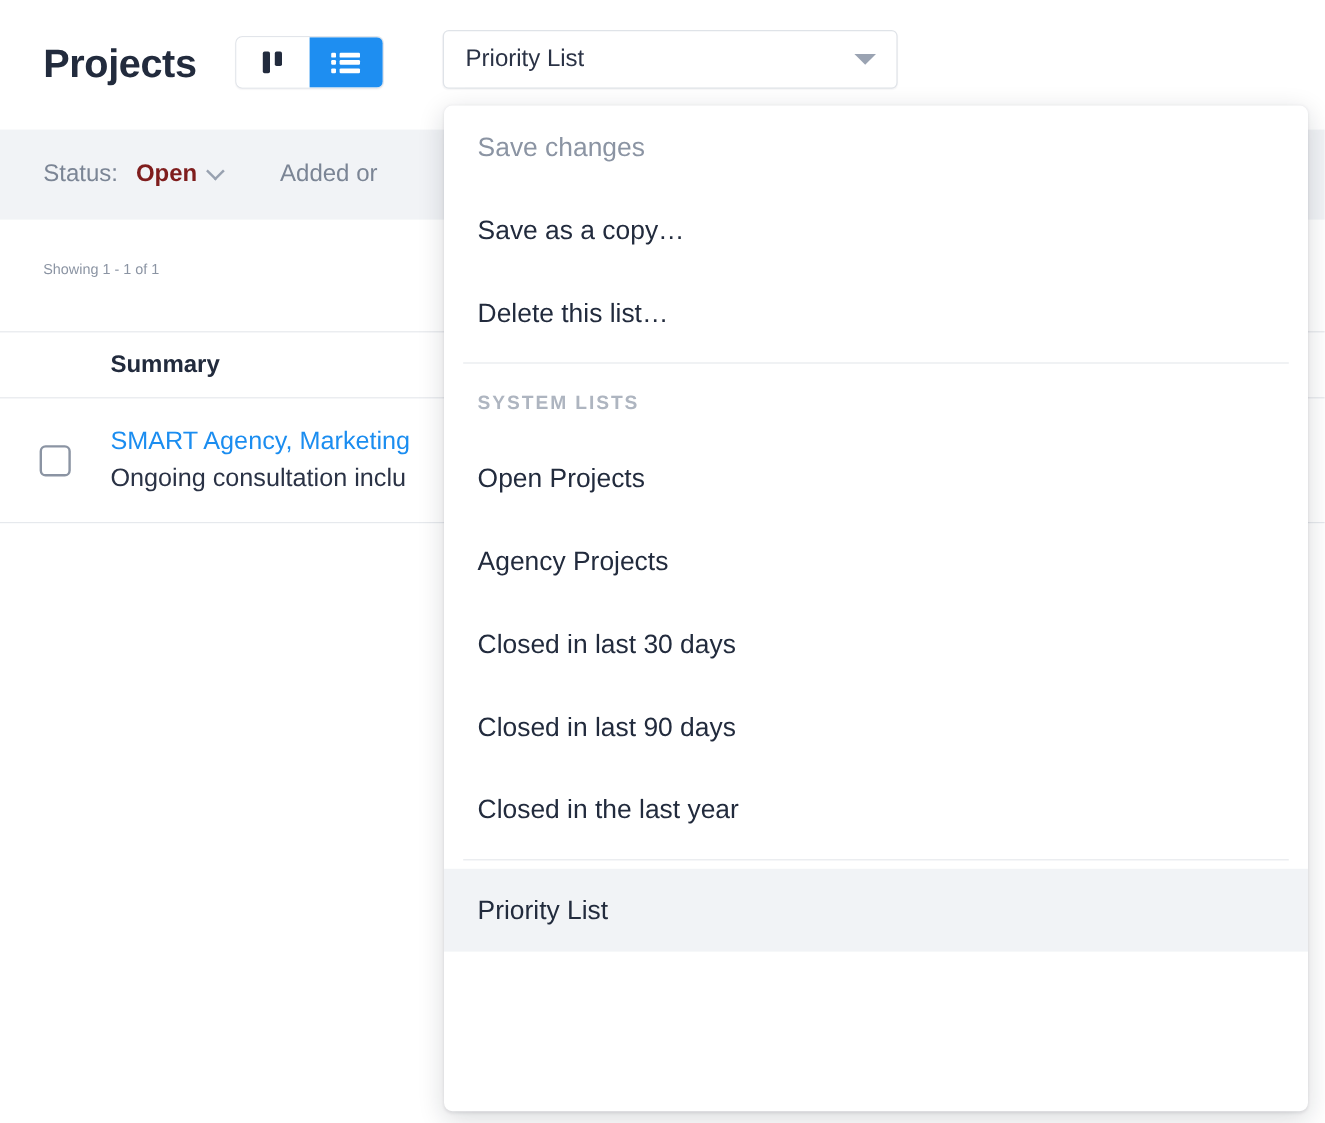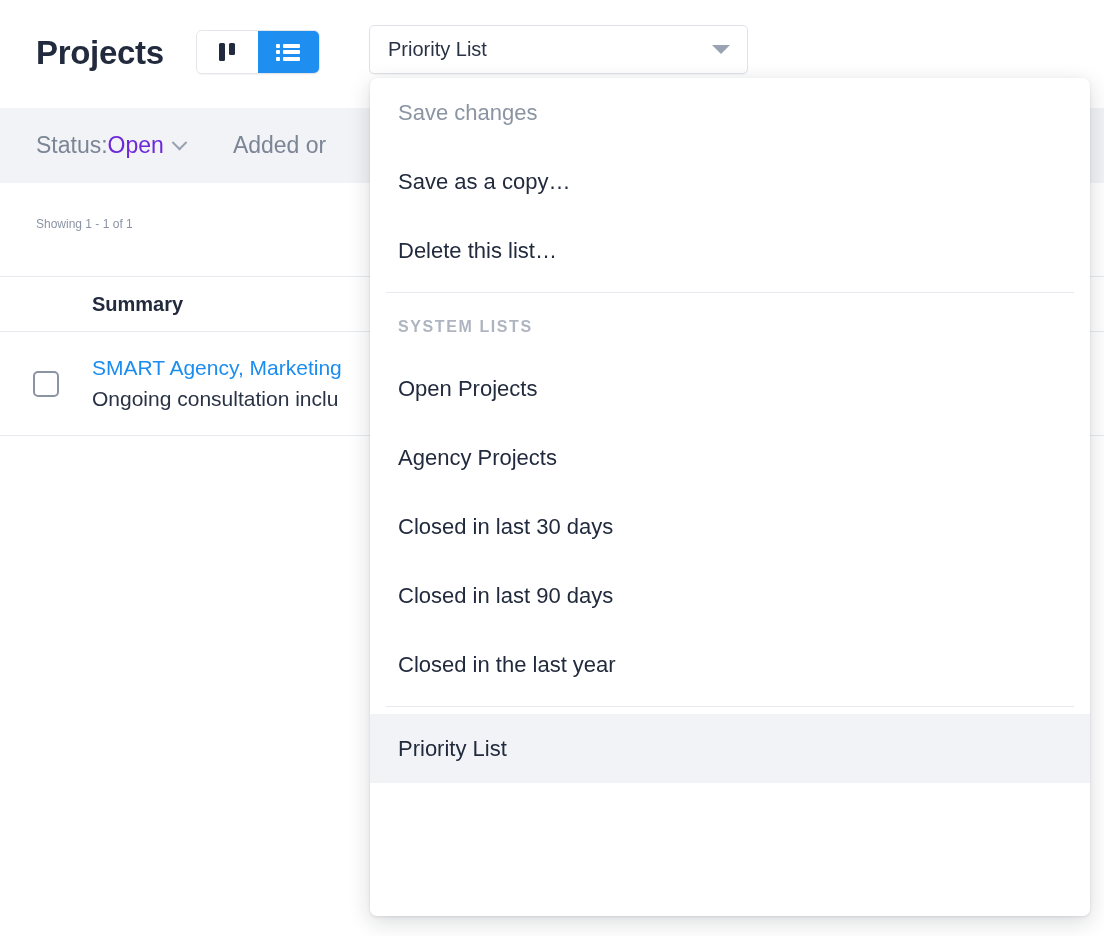--- a/index.html
+++ b/index.html
@@ -106,29 +106,29 @@
     position: absolute;
     left: 0; top: 108px;
     width: 1104px; height: 75px;
     background: #f1f3f6;
     display: flex;
     align-items: center;
   }
   .filter-item {
     display: flex;
     align-items: center;
-    font-size: 23px;
+    font-size: 20px;
     color: #7b8595;
     cursor: pointer;
     white-space: nowrap;
     text-align: right;
   }
   .filter-item:first-child { margin-left: 36px; }
   .filter-item + .filter-item { margin-left: 48px; }
-  .filter-item .fval { color: #6d28d9; font-weight: normal; margin-left: 0; }
+  .filter-item .fval { color: #7f1d1d; font-weight: bold; margin-left: 15px; }
   .chev {
     display: inline-block;
     margin-left: 10px;
     width: 11px; height: 11px;
     border-right: 2.4px solid #98a1b0;
     border-bottom: 2.4px solid #98a1b0;
     transform: rotate(45deg) translate(-2px,-2px);
   }
 
   
@@ -189,21 +189,21 @@
   }
   .cell-stage {
     font-size: 21px;
     color: #2a3245;
     white-space: nowrap;
   }
 
   
   .dropdown {
     position: absolute;
-    left: 370px; top: 78px;
+    left: 370px; top: 88px;
     width: 720px;
     height: 838px;
     background: #ffffff;
     border-radius: 7px;
     box-shadow: 0 6px 22px rgba(16,24,40,0.16), 0 1px 3px rgba(16,24,40,0.10);
     z-index: 20;
     overflow: hidden;
     text-align: right;
   }
   .menu-item {

